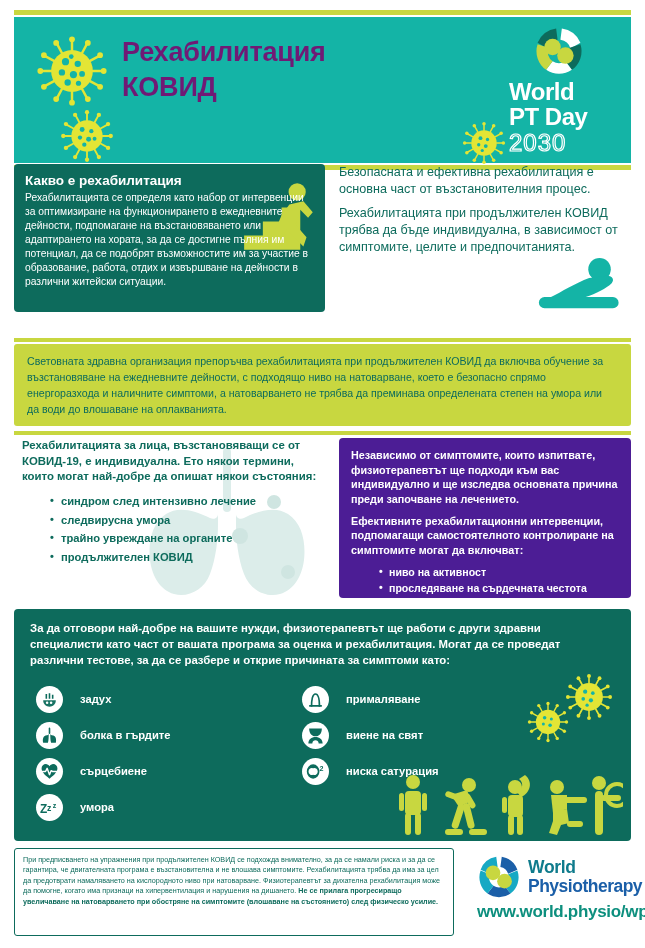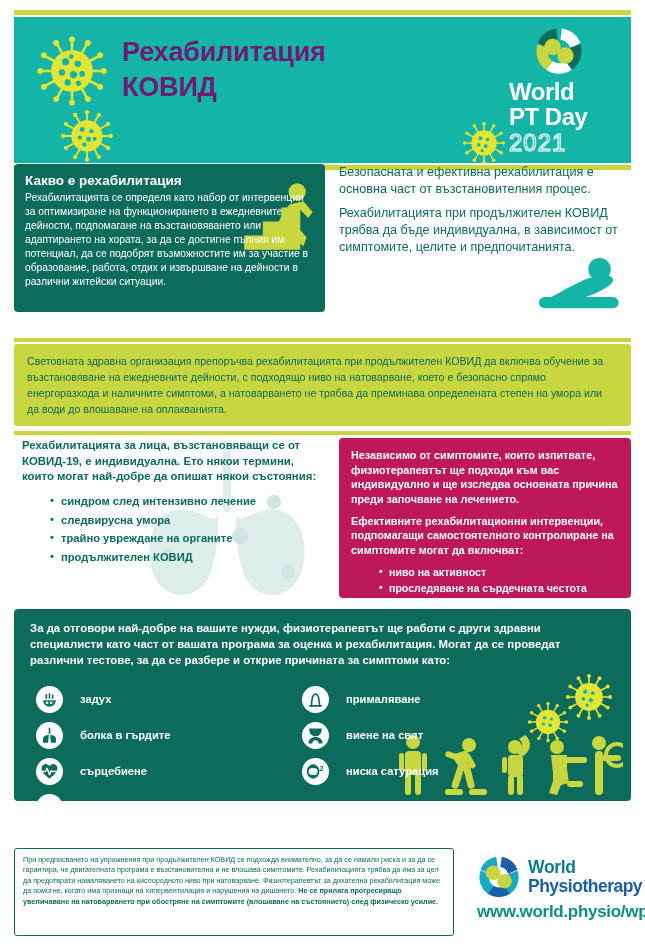--- a/index.html
+++ b/index.html
@@ -79,33 +79,33 @@
     color: #0d6b5c; font-size: 11.2px; font-weight: bold; line-height: 1.65;
     position: relative; padding-left: 11px;
   }
   .left4 li::before {
     content: "\2022"; position: absolute; left: 0; top: -1px; font-size: 11px;
   }
   .lungs { position: absolute; left: 100px; top: 6px; width: 210px; height: 156px; z-index: 1; }
 
   .right4 {
     position: absolute; left: 325px; top: 0; width: 292px; height: 160px;
-    background: #be185d; border-radius: 4px; padding: 10px 11px 0 12px;
+    background: #4c1d95; border-radius: 4px; padding: 10px 11px 0 12px;
   }
   .right4 p { color:#fff; font-size: 10.8px; font-weight:bold; line-height: 1.36; margin-bottom: 7px; }
   .right4 ul { list-style:none; margin-left: 28px; }
   .right4 li {
     color:#fff; font-size: 10.6px; font-weight:bold; line-height:1.5;
     position:relative; padding-left: 10px;
   }
   .right4 li::before { content:"\2022"; position:absolute; left:0; top:-1px; }
 
   
   .symptoms {
-    position: absolute; left: 14px; top: 609px; width: 617px; height: 192px;
+    position: absolute; left: 14px; top: 609px; width: 617px; height: 232px;
     background: #0d6b5c; border-radius: 4px; overflow: hidden;
   }
   .symptoms > p {
     color: #ffffff; font-size: 11.4px; font-weight: bold; line-height: 1.42;
     padding: 11px 18px 0 16px; position: relative; z-index: 3;
   }
   .sym-cols { position: absolute; left: 0; top: 72px; width: 617px; z-index: 3; }
   .sym-col { position: absolute; top: 0; }
   .sym-col.a { left: 22px; }
   .sym-col.b { left: 288px; }
@@ -281,21 +281,21 @@
             <path d="M 18 26 A 32 32 0 0 0 30 -10 L 15 -5 A 17 17 0 0 1 9 14 Z" fill="#0d6b5c"></path>
             <path d="M -18 26 A 32 32 0 0 0 18 26 L 9 14 A 17 17 0 0 1 -9 14 Z" fill="#ffffff"></path>
             <path d="M -30 -10 A 32 32 0 0 0 -18 26 L -9 14 A 17 17 0 0 1 -15 -5 Z" fill="#c8d740"></path>
             <circle cx="-9" cy="-6" r="11.5" fill="#c8d740"></circle>
             <circle cx="9" cy="6" r="11.5" fill="#c8d740"></circle>
           </g>
         </svg>
         <div class="wpt-text">
           <div class="wpt-l1">World</div>
           <div class="wpt-l2">PT Day</div>
-          <div class="wpt-l3">2021</div>
+          <div class="wpt-l3">2030</div>
         </div>
       </div>
     </div>
     <div class="hdr-rule bottom"></div>
   </div>
 
   <div class="row2">
     <div class="card-dark">
       <svg class="stairs-icon" viewBox="0 0 100 100">
         <g fill="#c8d740">

